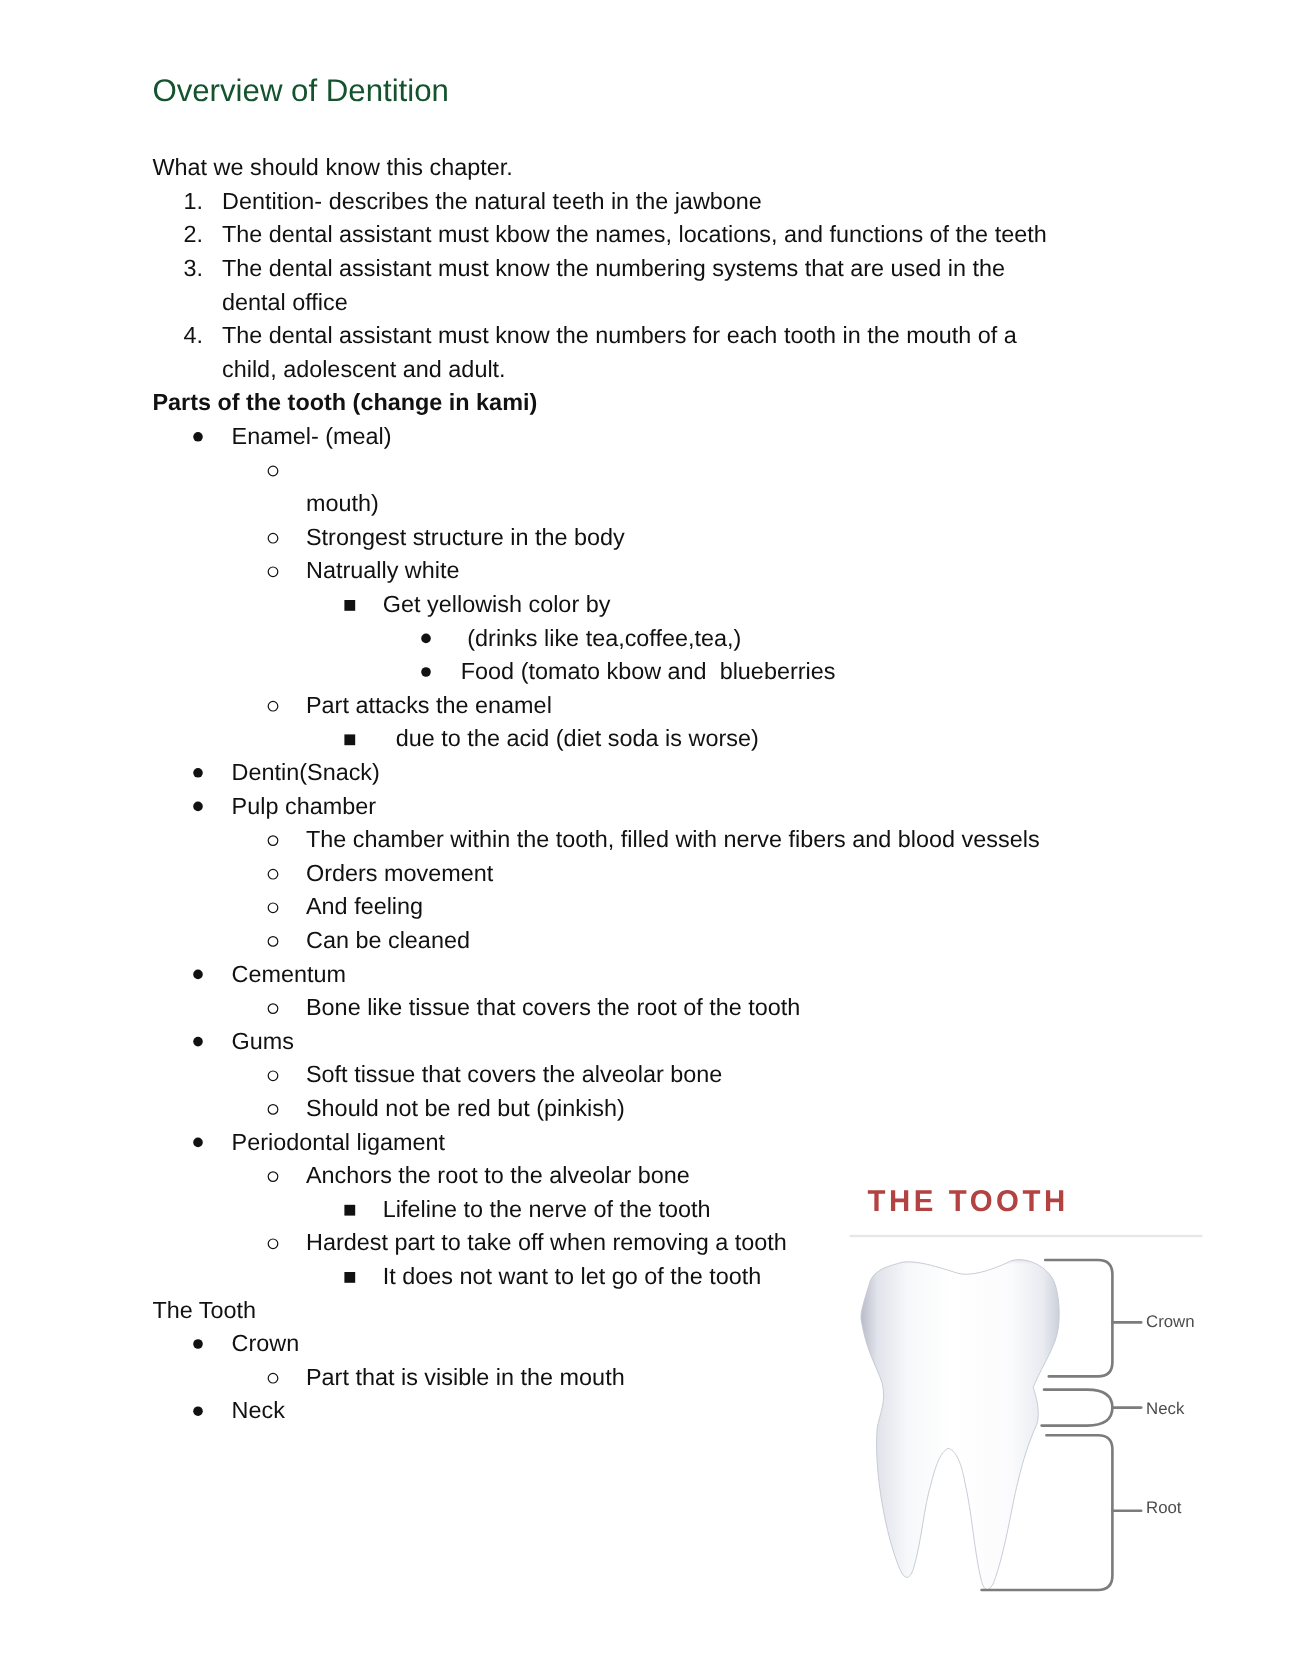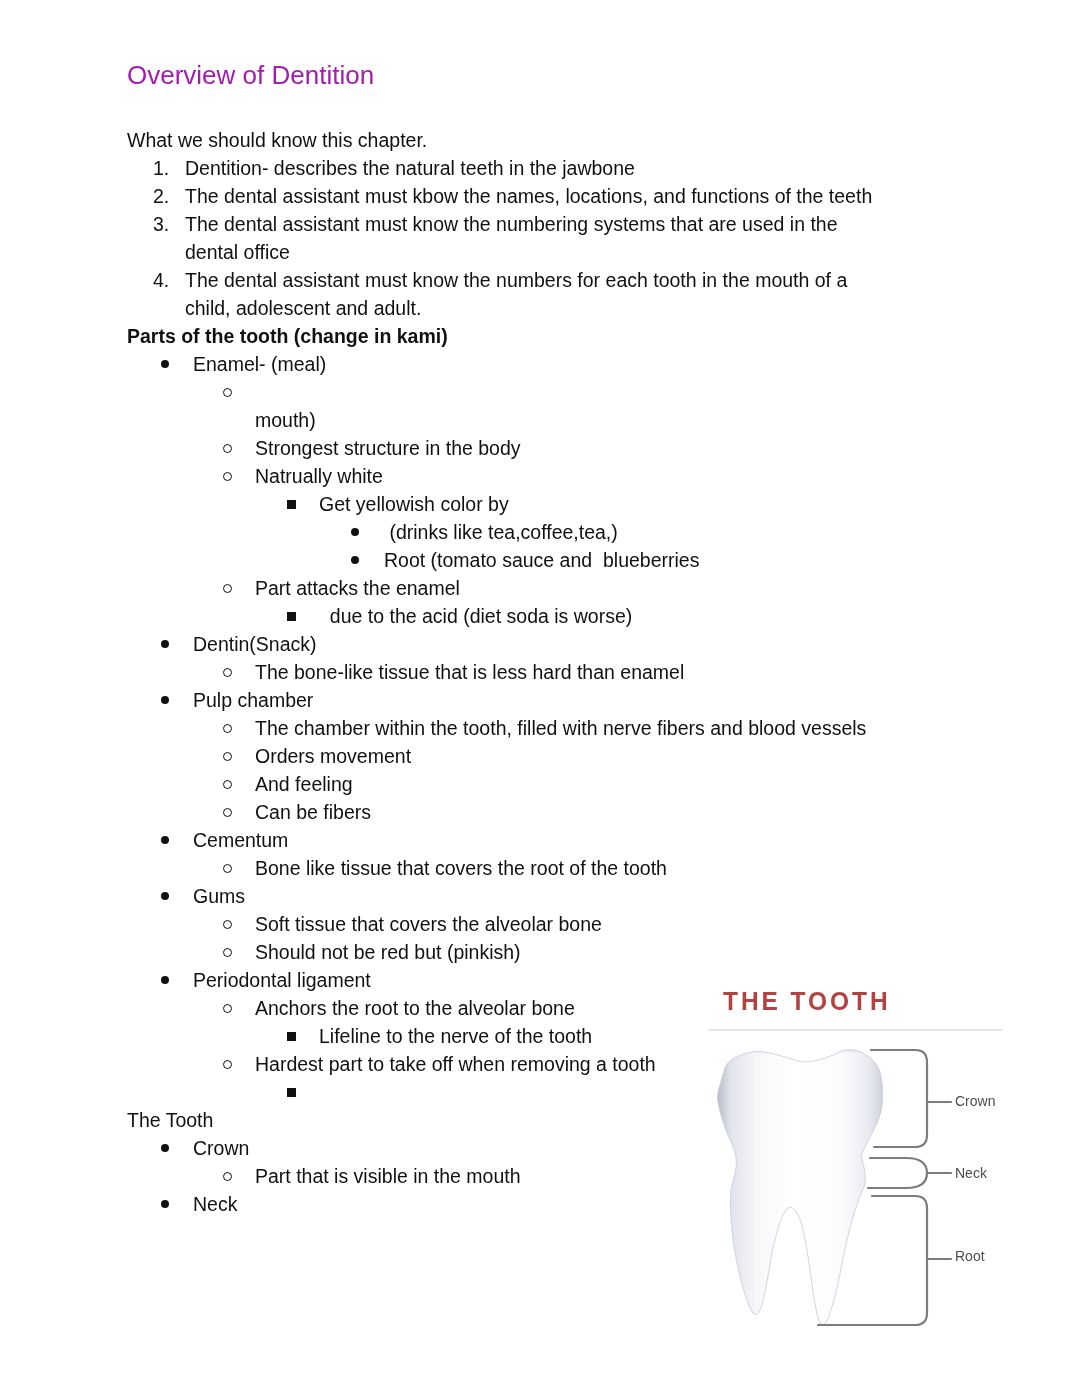--- a/index.html
+++ b/index.html
@@ -1,21 +1,21 @@
 <!DOCTYPE html>
 <html><head>
 <meta charset="utf-8">
 <style>
   html,body{margin:0;padding:0;background:#ffffff;}
   body{width:1080px;height:1397px;overflow:hidden;position:relative;
        font-family:"Liberation Sans","DejaVu Sans",sans-serif;color:#111;}
   .page{position:absolute;inset:0;background:#fff;}
 
   .doc-title{position:absolute;left:127px;top:60px;font-size:26px;font-weight:400;
-             color:#a21caf;white-space:pre;}
+             color:#14532d;white-space:pre;}
 
   .doc-flow{position:absolute;left:127px;top:126px;width:860px;text-decoration:underline;}
   .line{position:relative;height:28px;font-size:19.5px;line-height:28px;white-space:pre;}
   .line .txt{position:absolute;top:0;}
   .line.heading .txt{font-weight:700;}
   
   .t-plain .txt,.t-heading .txt{left:0;}
   .t-number .txt,.t-numcont .txt{left:58px;}
   .t-disc1 .txt,.t-cont1 .txt{left:66px;}
   .t-circle .txt,.t-cont2 .txt{left:128px;}
@@ -56,40 +56,39 @@
       <div class="line t-number"><span class="mk mk-num">4.</span><span class="txt">The dental assistant must know the numbers for each tooth in the mouth of a</span></div>
       <div class="line t-numcont"><span class="txt">child, adolescent and adult.</span></div>
       <div class="line t-heading heading"><span class="txt">Parts of the tooth (change in kami)</span></div>
       <div class="line t-disc1"><span class="mk mk-dot1"></span><span class="txt">Enamel- (meal)</span></div>
       <div class="line t-circle"><span class="mk mk-ring"></span></div>
       <div class="line t-cont2"><span class="txt">mouth)</span></div>
       <div class="line t-circle"><span class="mk mk-ring"></span><span class="txt">Strongest structure in the body</span></div>
       <div class="line t-circle"><span class="mk mk-ring"></span><span class="txt">Natrually white</span></div>
       <div class="line t-square"><span class="mk mk-sq"></span><span class="txt">Get yellowish color by</span></div>
       <div class="line t-disc4"><span class="mk mk-dot4"></span><span class="txt"> (drinks like tea,coffee,tea,)</span></div>
-      <div class="line t-disc4"><span class="mk mk-dot4"></span><span class="txt">Root (tomato sauce and  blueberries</span></div>
+      <div class="line t-disc4"><span class="mk mk-dot4"></span><span class="txt">Food (tomato kbow and  blueberries</span></div>
       <div class="line t-circle"><span class="mk mk-ring"></span><span class="txt">Part attacks the enamel</span></div>
       <div class="line t-square"><span class="mk mk-sq"></span><span class="txt">  due to the acid (diet soda is worse)</span></div>
       <div class="line t-disc1"><span class="mk mk-dot1"></span><span class="txt">Dentin(Snack)</span></div>
-      <div class="line t-circle"><span class="mk mk-ring"></span><span class="txt">The bone-like tissue that is less hard than enamel</span></div>
       <div class="line t-disc1"><span class="mk mk-dot1"></span><span class="txt">Pulp chamber</span></div>
       <div class="line t-circle"><span class="mk mk-ring"></span><span class="txt">The chamber within the tooth, filled with nerve fibers and blood vessels</span></div>
       <div class="line t-circle"><span class="mk mk-ring"></span><span class="txt">Orders movement</span></div>
       <div class="line t-circle"><span class="mk mk-ring"></span><span class="txt">And feeling</span></div>
-      <div class="line t-circle"><span class="mk mk-ring"></span><span class="txt">Can be fibers</span></div>
+      <div class="line t-circle"><span class="mk mk-ring"></span><span class="txt">Can be cleaned</span></div>
       <div class="line t-disc1"><span class="mk mk-dot1"></span><span class="txt">Cementum</span></div>
       <div class="line t-circle"><span class="mk mk-ring"></span><span class="txt">Bone like tissue that covers the root of the tooth</span></div>
       <div class="line t-disc1"><span class="mk mk-dot1"></span><span class="txt">Gums</span></div>
       <div class="line t-circle"><span class="mk mk-ring"></span><span class="txt">Soft tissue that covers the alveolar bone</span></div>
       <div class="line t-circle"><span class="mk mk-ring"></span><span class="txt">Should not be red but (pinkish)</span></div>
       <div class="line t-disc1"><span class="mk mk-dot1"></span><span class="txt">Periodontal ligament</span></div>
       <div class="line t-circle"><span class="mk mk-ring"></span><span class="txt">Anchors the root to the alveolar bone</span></div>
       <div class="line t-square"><span class="mk mk-sq"></span><span class="txt">Lifeline to the nerve of the tooth</span></div>
       <div class="line t-circle"><span class="mk mk-ring"></span><span class="txt">Hardest part to take off when removing a tooth</span></div>
-      <div class="line t-square"><span class="mk mk-sq"></span></div>
+      <div class="line t-square"><span class="mk mk-sq"></span><span class="txt">It does not want to let go of the tooth</span></div>
       <div class="line t-plain"><span class="txt">The Tooth</span></div>
       <div class="line t-disc1"><span class="mk mk-dot1"></span><span class="txt">Crown</span></div>
       <div class="line t-circle"><span class="mk mk-ring"></span><span class="txt">Part that is visible in the mouth</span></div>
       <div class="line t-disc1"><span class="mk mk-dot1"></span><span class="txt">Neck</span></div>
     </div>
 
   <div class="tooth-figure">
     <div class="fig-title" style="color: rgb(178, 67, 65);">THE TOOTH</div>
     <div class="fig-rule"></div>
 

